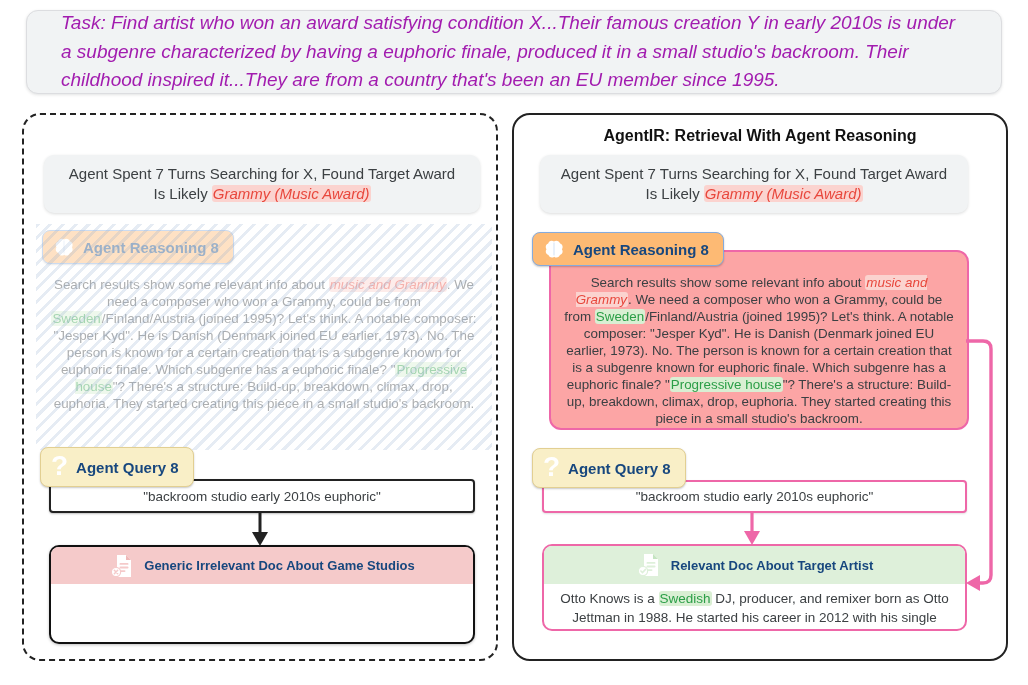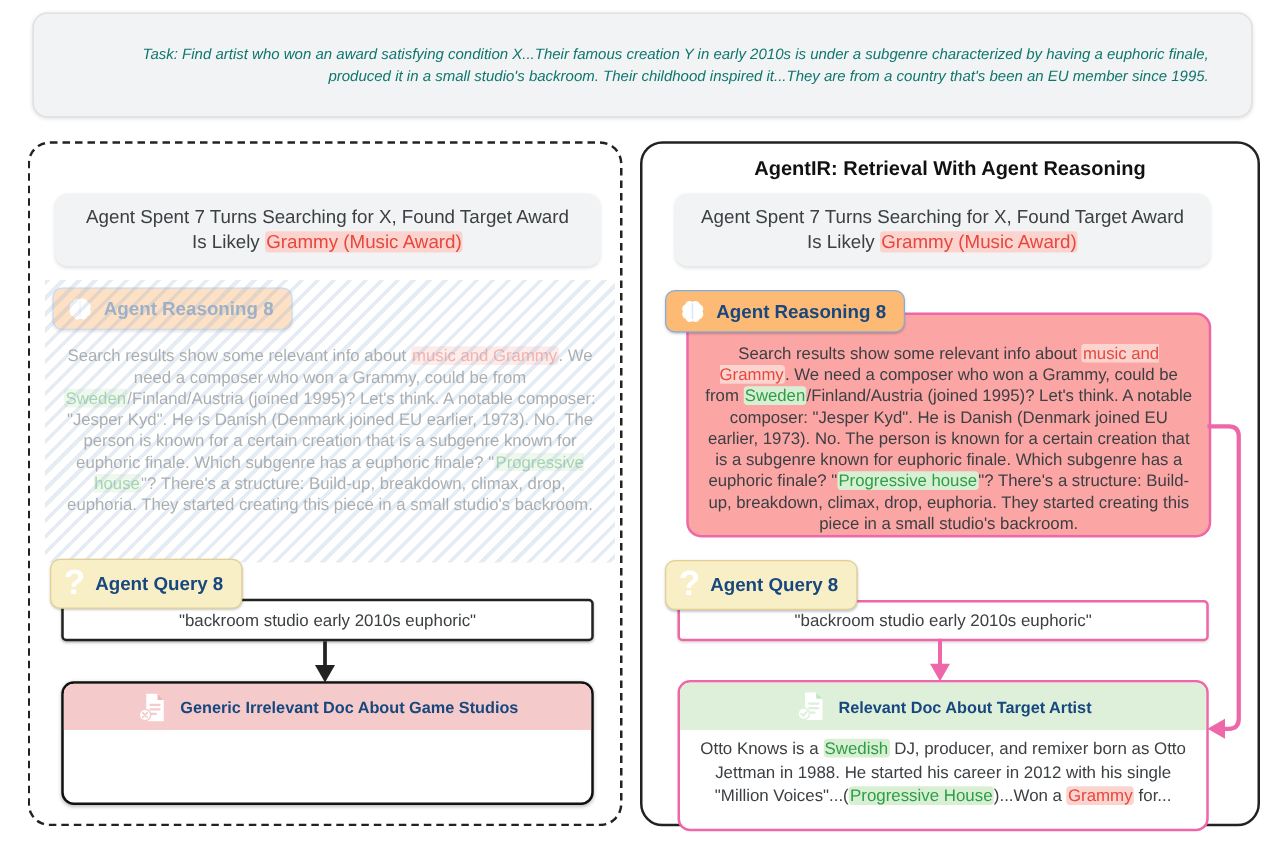--- a/index.html
+++ b/index.html
@@ -11,21 +11,21 @@
     --ink:#222;
     --body-text:#3c4043;
   }
   html,body{margin:0;padding:0;background:#fff;font-family:"Liberation Sans",sans-serif;}
   .stage{position:relative;width:1028px;height:685px;background:#fff;overflow:hidden;}
 
   
   .task-box{position:absolute;left:26px;top:10px;width:976px;height:84px;background:var(--gray-box);
     border:1px solid #dcdde0;border-radius:12px;box-shadow:0 1px 3px rgba(60,64,67,.15);
     display:flex;align-items:center;justify-content:center;box-sizing:border-box;padding:0 34px;}
-  .task-box p{margin:0;font-style:italic;font-size:12px;line-height:1.5;color:#0f766e;text-align:right;font-weight:500;}
+  .task-box p{margin:0;font-style:italic;font-size:19px;line-height:1.5;color:#a21caf;text-align:left;font-weight:500;}
 
   
   .panel{position:absolute;top:113px;height:548px;background:#fff;border-radius:18px;box-sizing:border-box;}
   .panel.left{left:22px;width:476px;border:2px dashed #222;}
   .panel.right{left:512px;width:496px;border:2px solid #222;}
   .panel-title{position:absolute;left:0;right:0;top:12px;text-align:center;font-size:16px;font-weight:700;color:#111;}
 
   .summary-box{position:absolute;background:var(--gray-box);border-radius:10px;box-shadow:0 1px 3px rgba(60,64,67,.18);
     display:flex;align-items:center;justify-content:center;box-sizing:border-box;padding:6px 18px;}
   .summary-box .rich{font-size:15px;line-height:1.35;color:var(--body-text);text-align:center;}
@@ -58,21 +58,21 @@
   .doc-body{padding:5px 10px 0;}
   .doc-body .rich{font-size:13.5px;line-height:1.42;color:var(--body-text);text-align:center;display:block;}
 
   
   .ghost{position:absolute;left:12px;top:109px;width:456px;height:226px;opacity:.42;}
   .ghost .badge{position:absolute;left:6px;top:6px;}
   .ghost .reason-text{position:absolute;left:12px;top:52px;width:432px;}
   .hatch{position:absolute;left:12px;top:109px;width:456px;height:226px;z-index:6;pointer-events:none;
     background:repeating-linear-gradient(135deg,rgba(140,168,204,.22) 0 3px,rgba(255,255,255,0) 3px 9px);}
 
-  .seg-red{color:var(--red);background:var(--red-bg);border-radius:3px;padding:0 1px;}
+  .seg-red{color:var(--red);background:var(--red-bg);border-radius:3px;padding:0 1px;font-style:italic;}
   .seg-green{color:var(--green);background:var(--green-bg);border-radius:3px;padding:0 1px;}
 
   .overlay{position:absolute;left:0;top:0;z-index:50;pointer-events:none;}
   .icon{display:inline-flex;align-items:center;justify-content:center;}
 </style>
 </head>
 <body>
 
 <div class="stage">
 
@@ -149,21 +149,21 @@
 
     <div class="badge yellow" style="left:18px;top:333px;">
       <span class="icon qmark">?</span>
       <span class="badge-label">Agent Query 8</span>
     </div>
 
     <div class="query-box pinkb" style="left:28px;top:365px;width:425px;height:33px;">
       <span>"backroom studio early 2010s euphoric"</span>
     </div>
 
-    <div class="doc-box pinkb" style="left:28px;top:429px;width:425px;height:121px;">
+    <div class="doc-box pinkb" style="left:28px;top:429px;width:425px;height:87px;">
       <div class="doc-header greenh">
         <span class="icon">
           <svg width="26" height="26" viewBox="0 0 26 26">
             <path d="M8 2 h9 l5 5 v17 h-14 z" fill="#fff"></path>
             <path d="M17 2 l5 5 h-5 z" fill="#c4e4c0"></path>
             <rect x="10.5" y="10" width="9" height="1.8" rx=".9" fill="#def0da"></rect>
             <rect x="10.5" y="13.6" width="9" height="1.8" rx=".9" fill="#def0da"></rect>
             <rect x="10.5" y="17.2" width="6" height="1.8" rx=".9" fill="#def0da"></rect>
             <circle cx="7" cy="19" r="4.6" fill="#fff" stroke="#def0da" stroke-width="1.2"></circle>
             <path d="M4.9 19 l1.6 1.6 3-3.2" fill="none" stroke="#def0da" stroke-width="1.6" stroke-linecap="round"></path>

